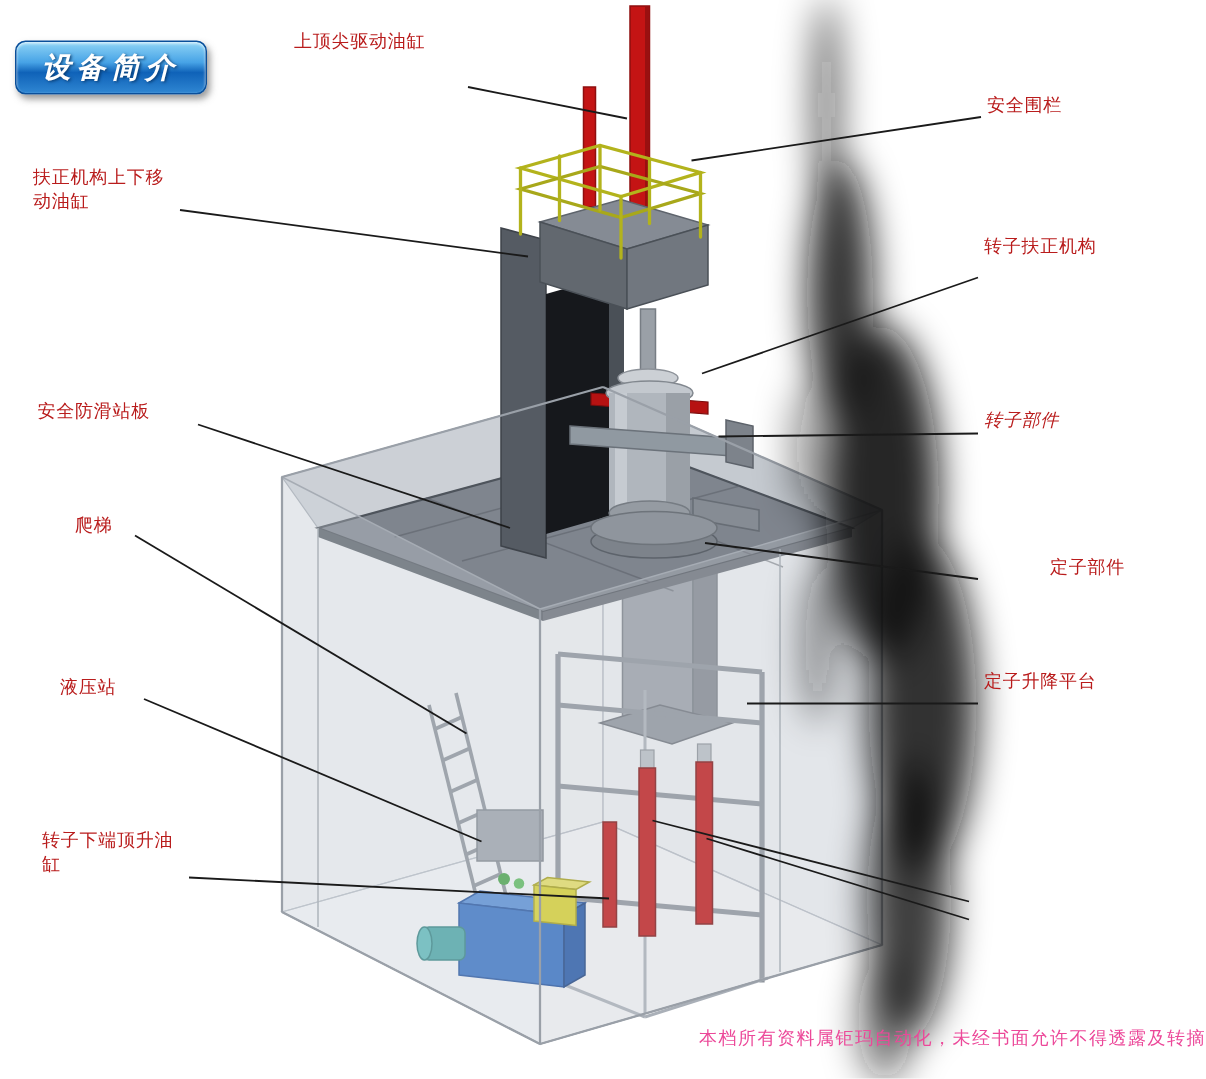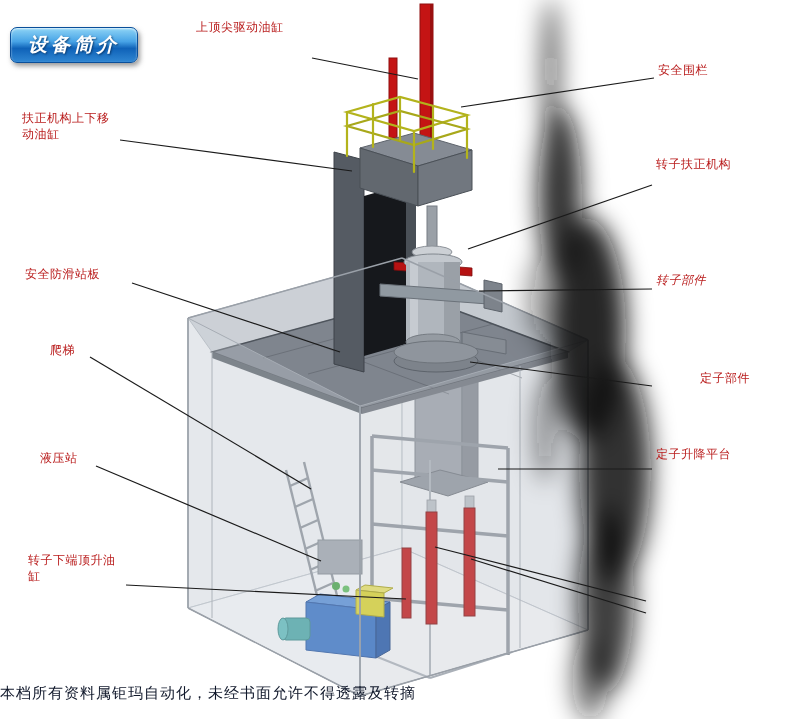--- a/index.html
+++ b/index.html
@@ -19,22 +19,22 @@
     display:flex;align-items:center;justify-content:center;
     color:#ffffff;font-weight:bold;font-size:19px;letter-spacing:4px;
     text-shadow:1px 1px 2px rgba(6,50,100,.85);
     font-style:italic;
   }
   .lbl{
     position:absolute;font-size:12px;color:#b91c1c;line-height:1.3;
     letter-spacing:0.5px;
   }
   .watermark{
-    position:absolute;left:0;right:0;top:684px;text-align:left;
-    font-size:15px;color:#0f172a;letter-spacing:1px;
+    position:absolute;left:0;right:0;top:684px;text-align:right;
+    font-size:12px;color:#ec4899;letter-spacing:1px;
   }
 </style>
 </head>
 <body>
 
 <div class="stage">
 
   <svg class="scene" width="804" height="719" viewBox="0 0 804 719">
     <defs>
       <filter id="smear" x="-60%" y="-60%" width="220%" height="220%">

